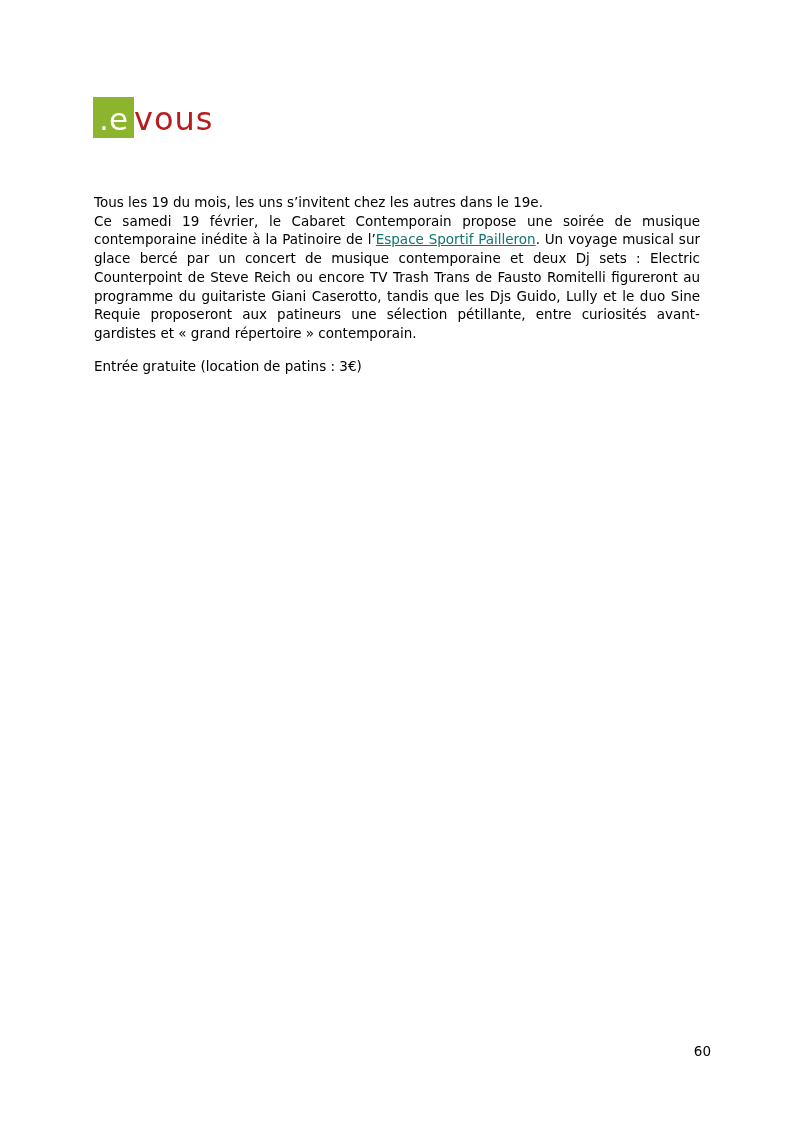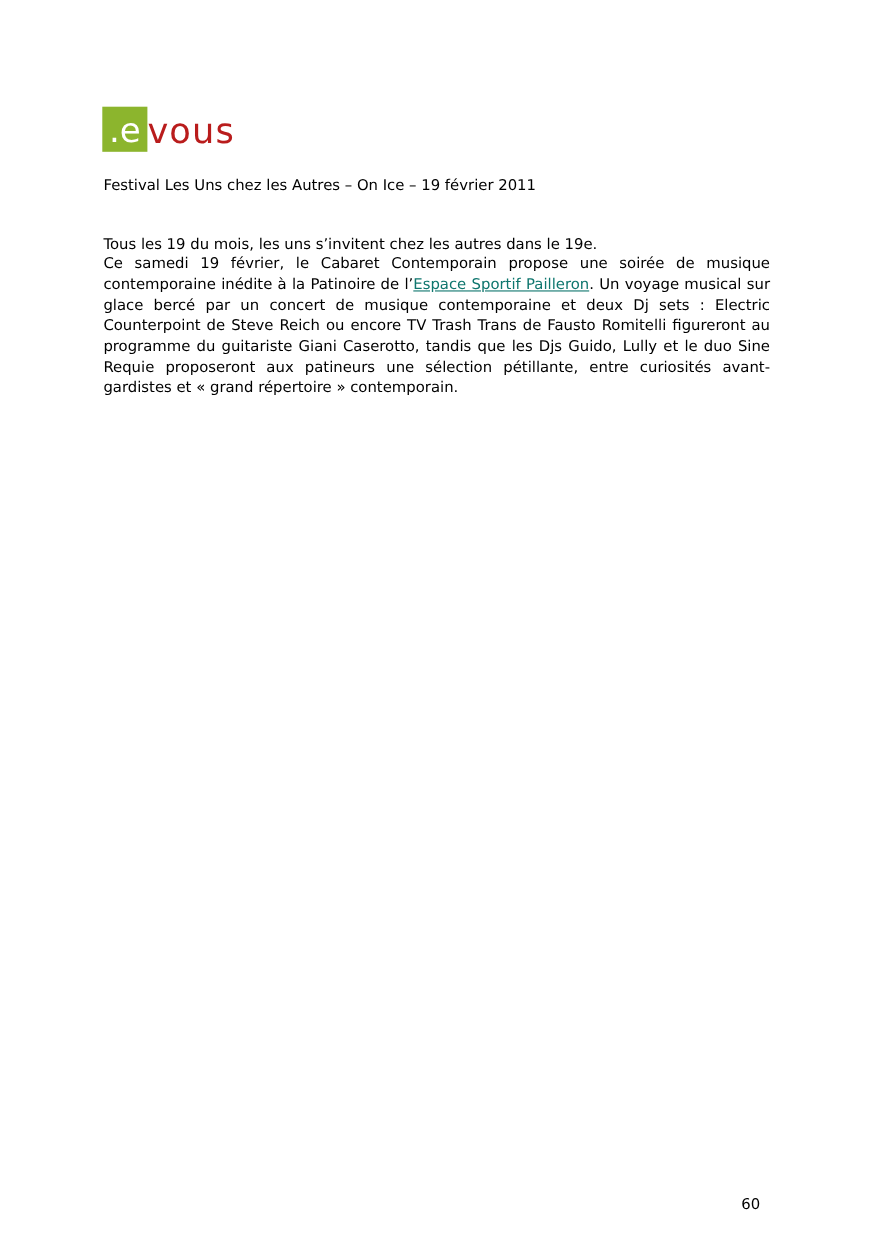--- a/index.html
+++ b/index.html
@@ -80,42 +80,41 @@
     line-height: 18.7px;
   }
   .time-line {
     margin: 14px 0 0 0;
     line-height: 18.7px;
   }
   
   .page-number {
     position: absolute;
     top: 1042px;
-    right: 102px;
+    right: 82px;
     font-size: 13.5px;
     line-height: 18px;
-    margin-top: 44px;
   }
 </style>
 </head>
 <body>
 
 <div class="page">
 
   <div class="logo">
     <span class="logo-mark">.e</span>
     <span class="logo-word">vous</span>
   </div>
 
   <div class="content">
 
 
-    <div class="subtitle">Festival Les Uns chez les Autres – On Ice – 19 février 2011</div>
 
     <p class="body-par"><span>Tous les 19 du mois, les uns s’invitent chez les autres dans le 19e.</span><br><span>Ce samedi 19 février, le Cabaret Contemporain propose une soirée de musique contemporaine inédite à la Patinoire de l’</span><a class="body-link">Espace Sportif Pailleron</a><span>. Un voyage musical sur glace bercé par un concert de musique contemporaine et deux Dj sets : Electric Counterpoint de Steve Reich ou encore TV Trash Trans de Fausto Romitelli figureront au programme du guitariste Giani Caserotto, tandis que les Djs Guido, Lully et le duo Sine Requie proposeront aux patineurs une sélection pétillante, entre curiosités avant-gardistes et « grand répertoire » contemporain.</span></p>
 
+    <p class="entry-line">Entrée gratuite (location de patins : 3€)</p>
 
 
   </div>
 
   <div class="page-number">60</div>
 
 </div>
 
 </body></html>

